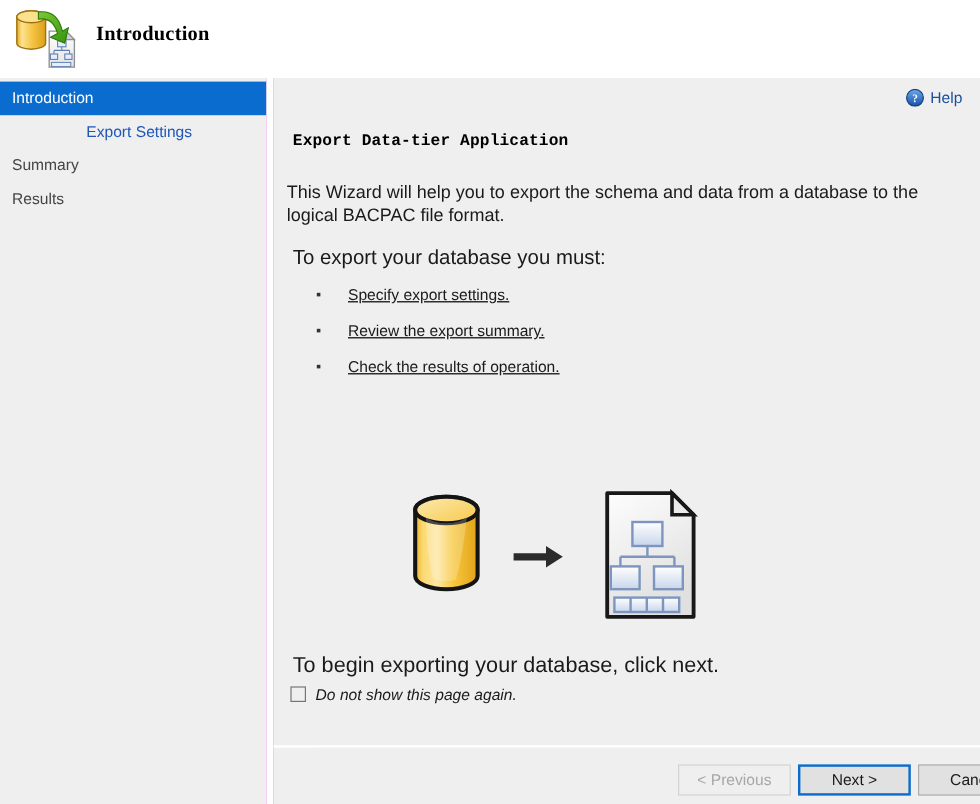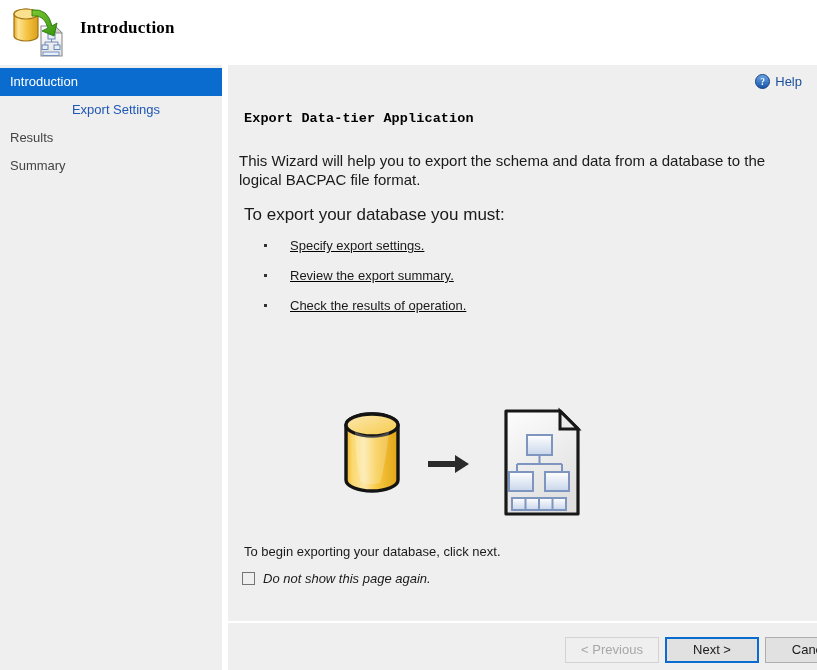--- a/index.html
+++ b/index.html
@@ -163,21 +163,21 @@
     left: 100px;
     top: 340px;
     width: 270px;
     height: 115px;
   }
 
   #begin-line {
     position: absolute;
     left: 16px;
     top: 479px;
-    font-size: 13px;
+    font-size: 18px;
     color: #1a1a1a;
   }
 
   #dontshow-row {
     position: absolute;
     left: 14px;
     top: 506px;
     display: flex;
     align-items: center;
     gap: 8px;
@@ -291,24 +291,24 @@
 
   <div id="sidebar">
     <div id="nav-list">
       <div class="nav-item selected">
         <span>Introduction</span>
       </div>
       <div class="nav-item link">
         <span>Export Settings</span>
       </div>
       <div class="nav-item">
-        <span>Results</span>
+        <span>Summary</span>
       </div>
       <div class="nav-item">
-        <span>Summary</span>
+        <span>Results</span>
       </div>
     </div>
   </div>
 
   <div id="v-separator"></div>
 
   <div id="content">
 
     <div id="help-link">
       <span id="help-icon">

